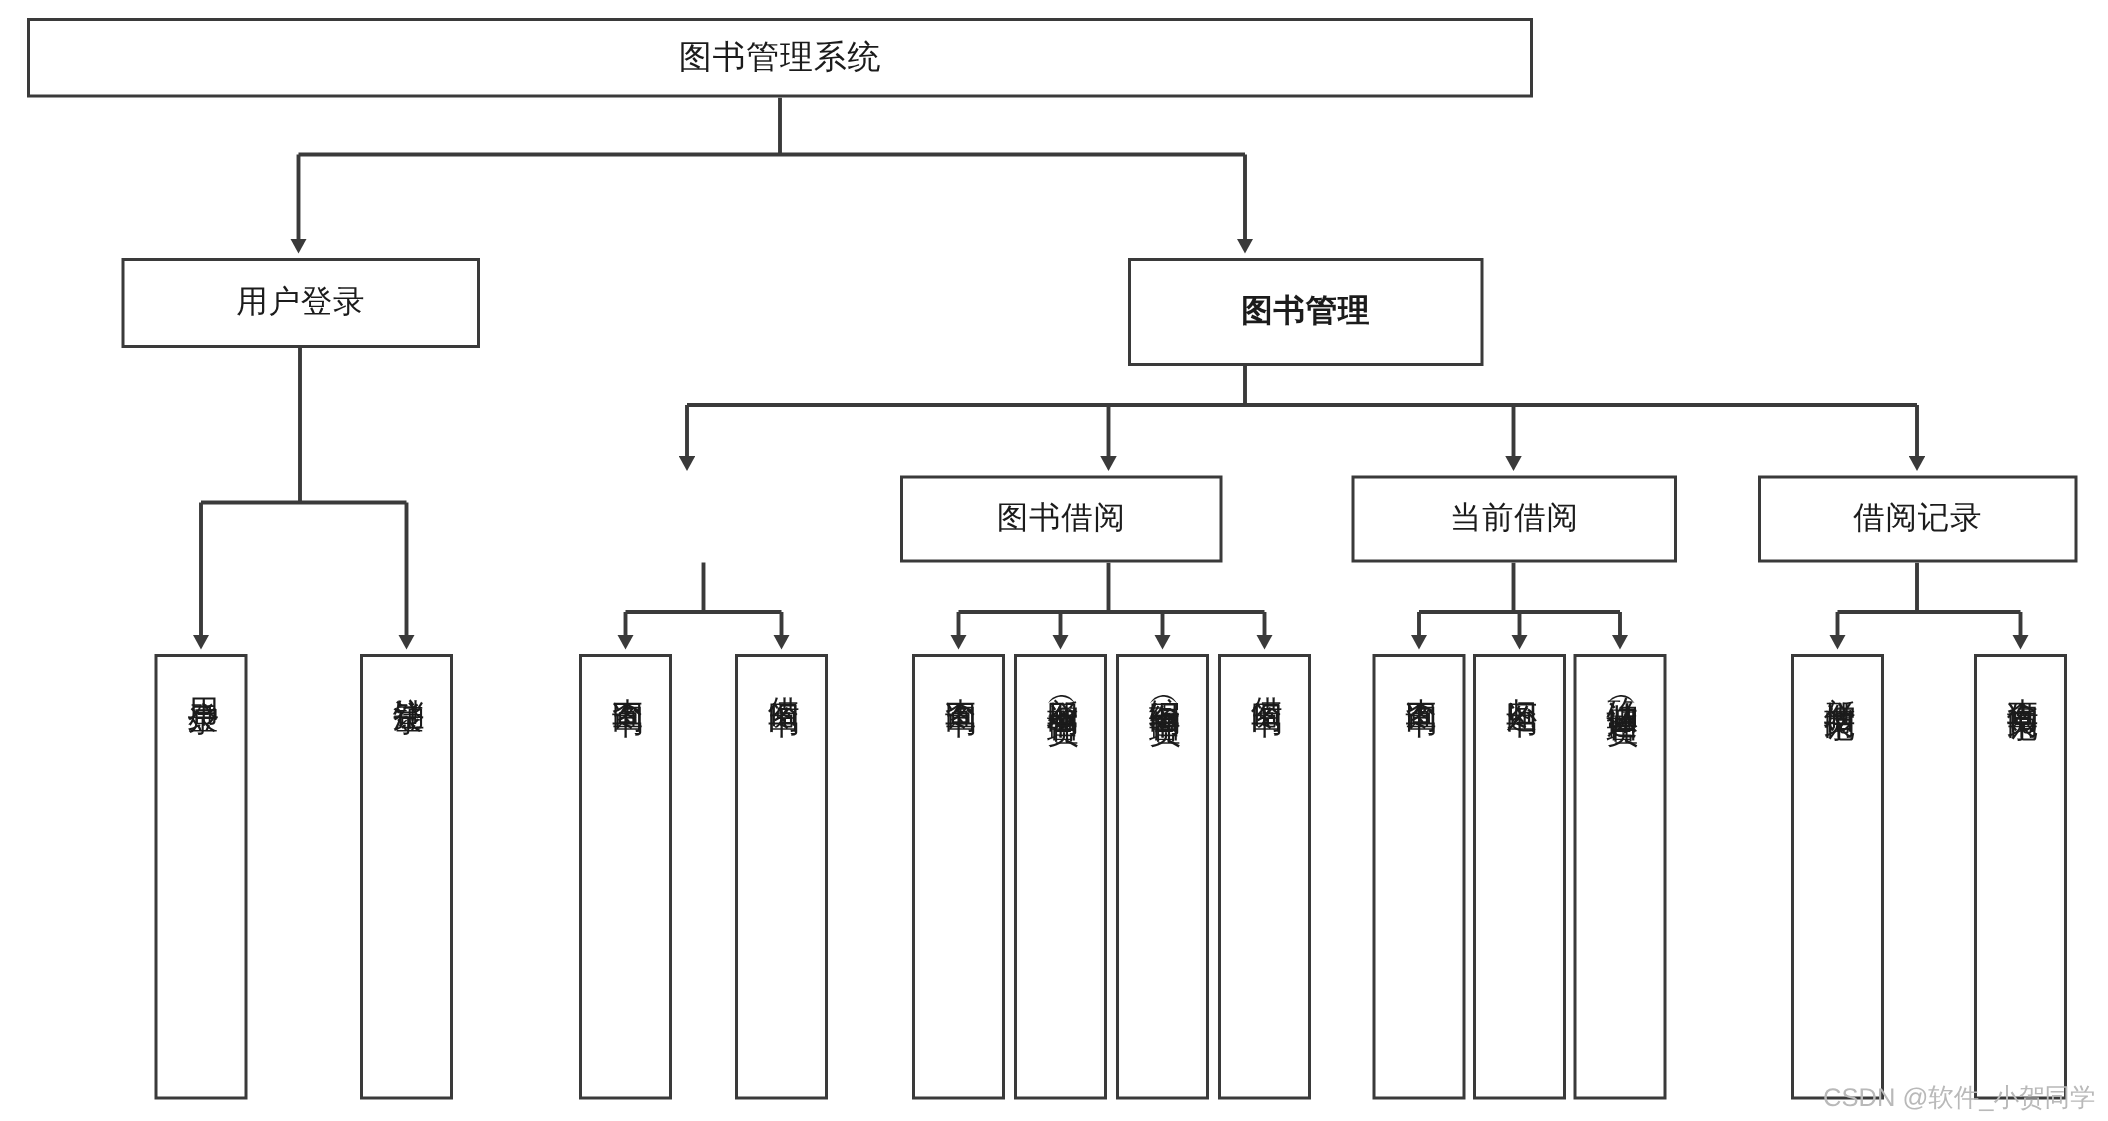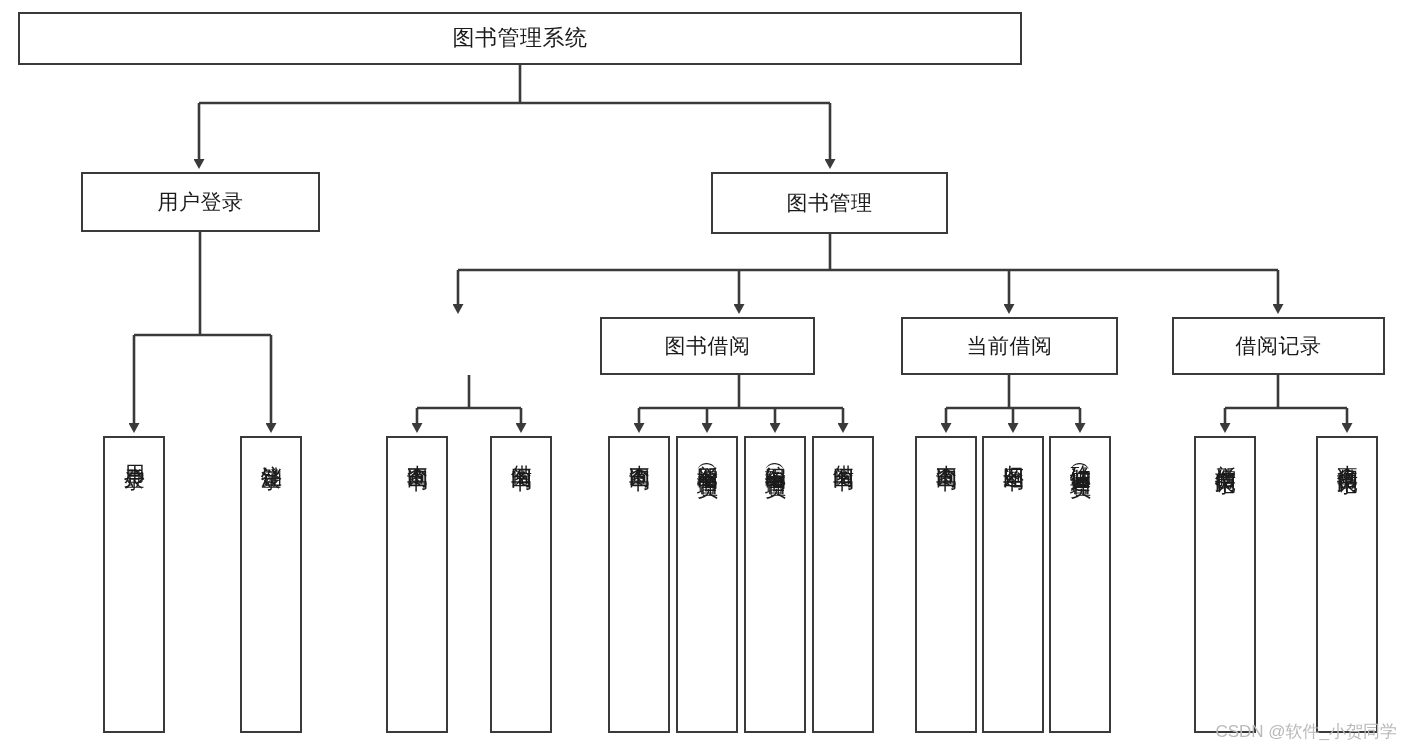--- a/index.html
+++ b/index.html
@@ -111,21 +111,21 @@
     </g>
   </svg>
 
   <div class="node h-node root" style="left:18px;top:12px;width:1004px;height:53px;">
     <span class="lbl">图书管理系统</span>
   </div>
 
   <div class="node h-node" style="left:81px;top:172px;width:239px;height:60px;">
     <span class="lbl">用户登录</span>
   </div>
-  <div class="node h-node" style="left:711px;top:172px;width:237px;height:62px;">
+  <div class="node h-node" style="left:752px;top:172px;width:237px;height:72px;font-weight:bold;">
     <span class="lbl">图书管理</span>
   </div>
 
   <div class="node h-node" style="left:600px;top:317px;width:215px;height:58px;">
     <span class="lbl">图书借阅</span>
   </div>
   <div class="node h-node" style="left:1172px;top:317px;width:213px;height:58px;">
     <span class="lbl">借阅记录</span>
   </div>
   <div class="node h-node" style="left:901px;top:317px;width:217px;height:58px;">

